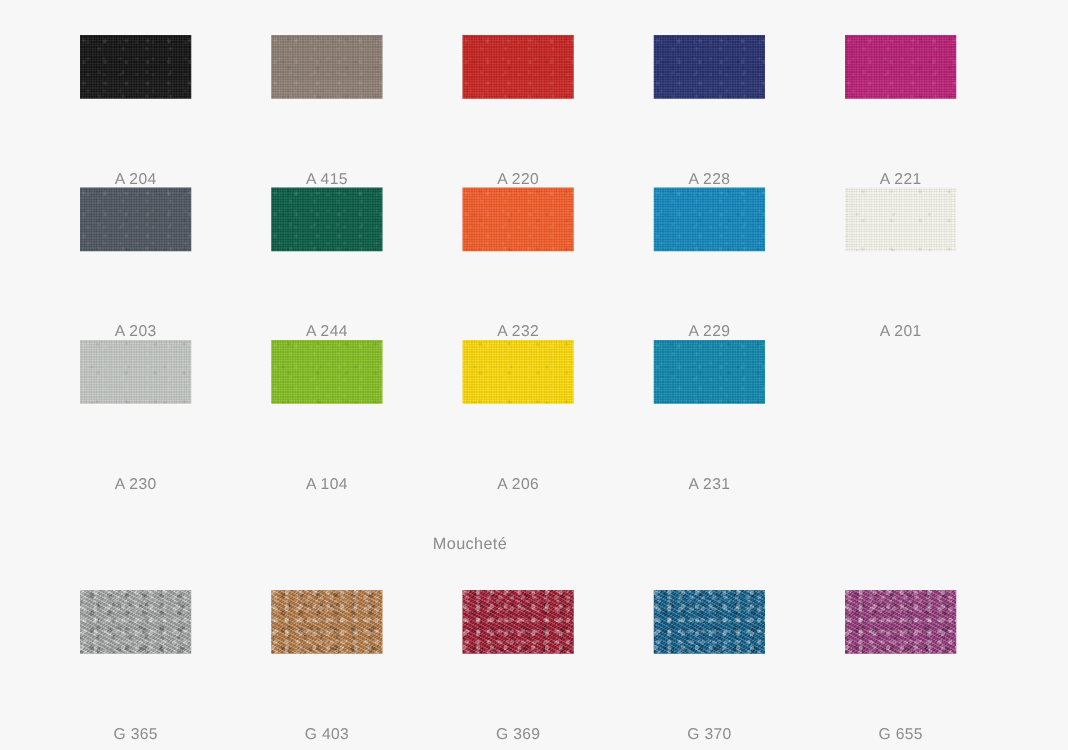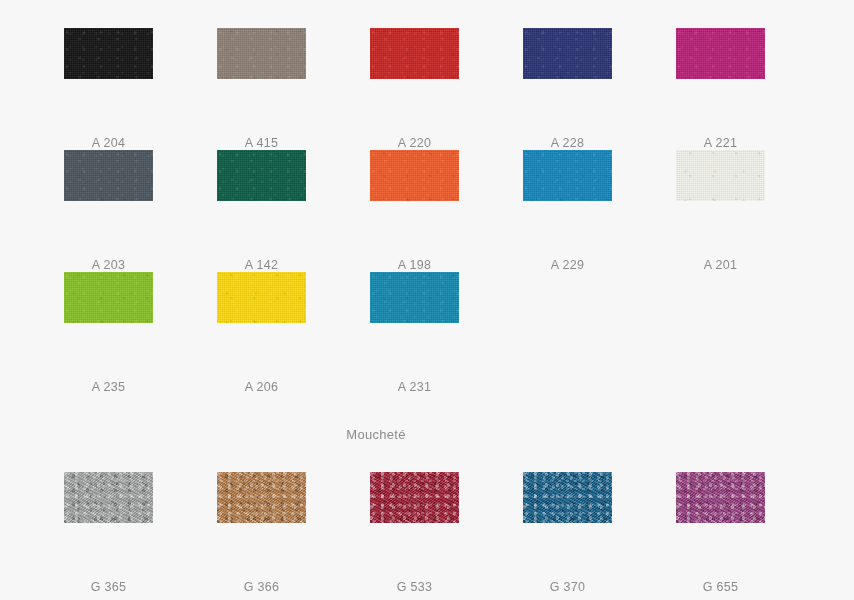--- a/index.html
+++ b/index.html
@@ -161,39 +161,43 @@
           <div class="swatch-label">A 221</div>
         </div>
       </div>
       <div class="row">
         <div class="cell">
           <div class="swatch plain" style="background-color: rgb(75, 83, 92);"></div>
           <div class="swatch-label">A 203</div>
         </div>
         <div class="cell">
           <div class="swatch plain" style="background-color: rgb(10, 92, 69);"></div>
-          <div class="swatch-label">A 142</div>
+          <div class="swatch-label">A 244</div>
         </div>
         <div class="cell">
           <div class="swatch plain" style="background-color: rgb(240, 90, 40);"></div>
-          <div class="swatch-label">A 198</div>
+          <div class="swatch-label">A 232</div>
         </div>
         <div class="cell">
           <div class="swatch plain" style="background-color: rgb(19, 134, 187);"></div>
           <div class="swatch-label">A 229</div>
         </div>
         <div class="cell">
           <div class="swatch plain" style="background-color: rgb(242, 242, 234);"></div>
           <div class="swatch-label">A 201</div>
         </div>
       </div>
       <div class="row">
         <div class="cell">
+          <div class="swatch plain" style="background-color: rgb(195, 199, 196);"></div>
+          <div class="swatch-label">A 230</div>
+        </div>
+        <div class="cell">
           <div class="swatch plain" style="background-color: rgb(134, 192, 37);"></div>
-          <div class="swatch-label">A 235</div>
+          <div class="swatch-label">A 104</div>
         </div>
         <div class="cell">
           <div class="swatch plain" style="background-color: rgb(251, 217, 11);"></div>
           <div class="swatch-label">A 206</div>
         </div>
         <div class="cell">
           <div class="swatch plain" style="background-color: rgb(19, 137, 174);"></div>
           <div class="swatch-label">A 231</div>
         </div>
       </div>
@@ -202,25 +206,25 @@
   <div class="section-title">Moucheté</div>
 
   <div class="grid grid-g" id="grid-mouchete">
       <div class="row">
         <div class="cell">
           <div class="swatch speckled" style="background-color: rgb(169, 171, 171);"></div>
           <div class="swatch-label">G 365</div>
         </div>
         <div class="cell">
           <div class="swatch speckled" style="background-color: rgb(189, 128, 73);"></div>
-          <div class="swatch-label">G 366</div>
+          <div class="swatch-label">G 403</div>
         </div>
         <div class="cell">
           <div class="swatch speckled" style="background-color: rgb(165, 26, 51);"></div>
-          <div class="swatch-label">G 533</div>
+          <div class="swatch-label">G 369</div>
         </div>
         <div class="cell">
           <div class="swatch speckled" style="background-color: rgb(16, 97, 143);"></div>
           <div class="swatch-label">G 370</div>
         </div>
         <div class="cell">
           <div class="swatch speckled" style="background-color: rgb(155, 60, 129);"></div>
           <div class="swatch-label">G 655</div>
         </div>
       </div>

